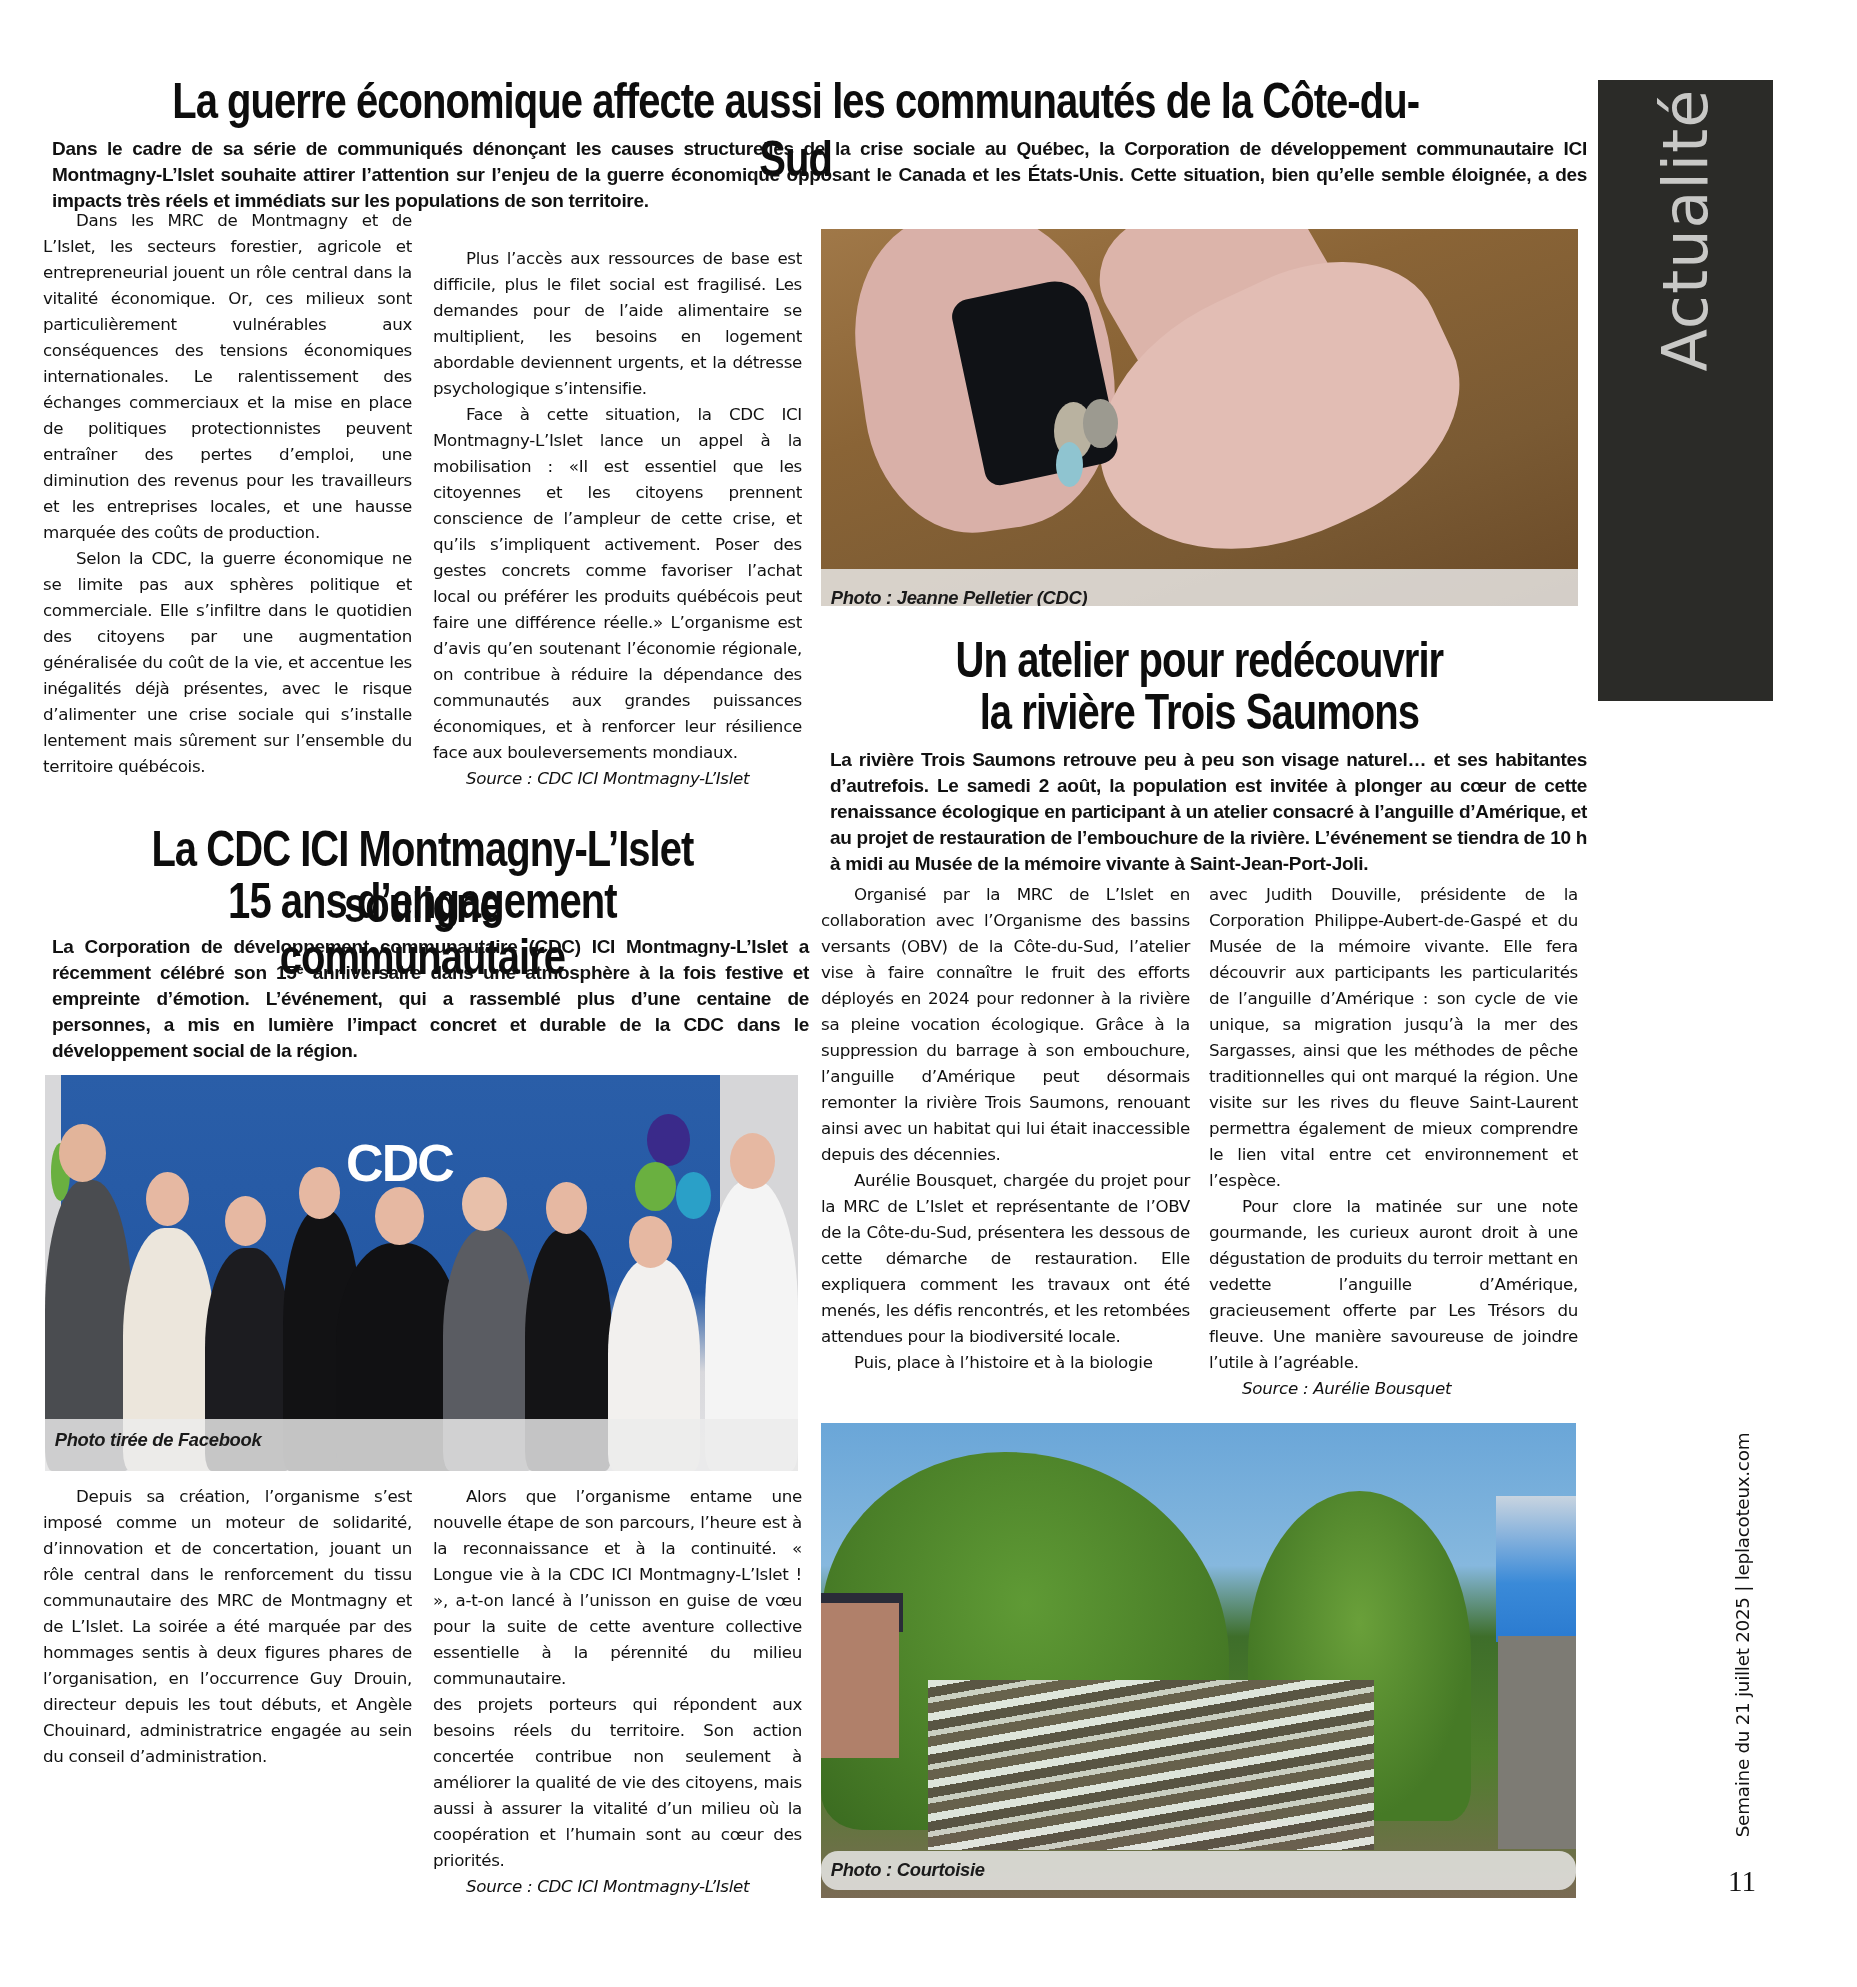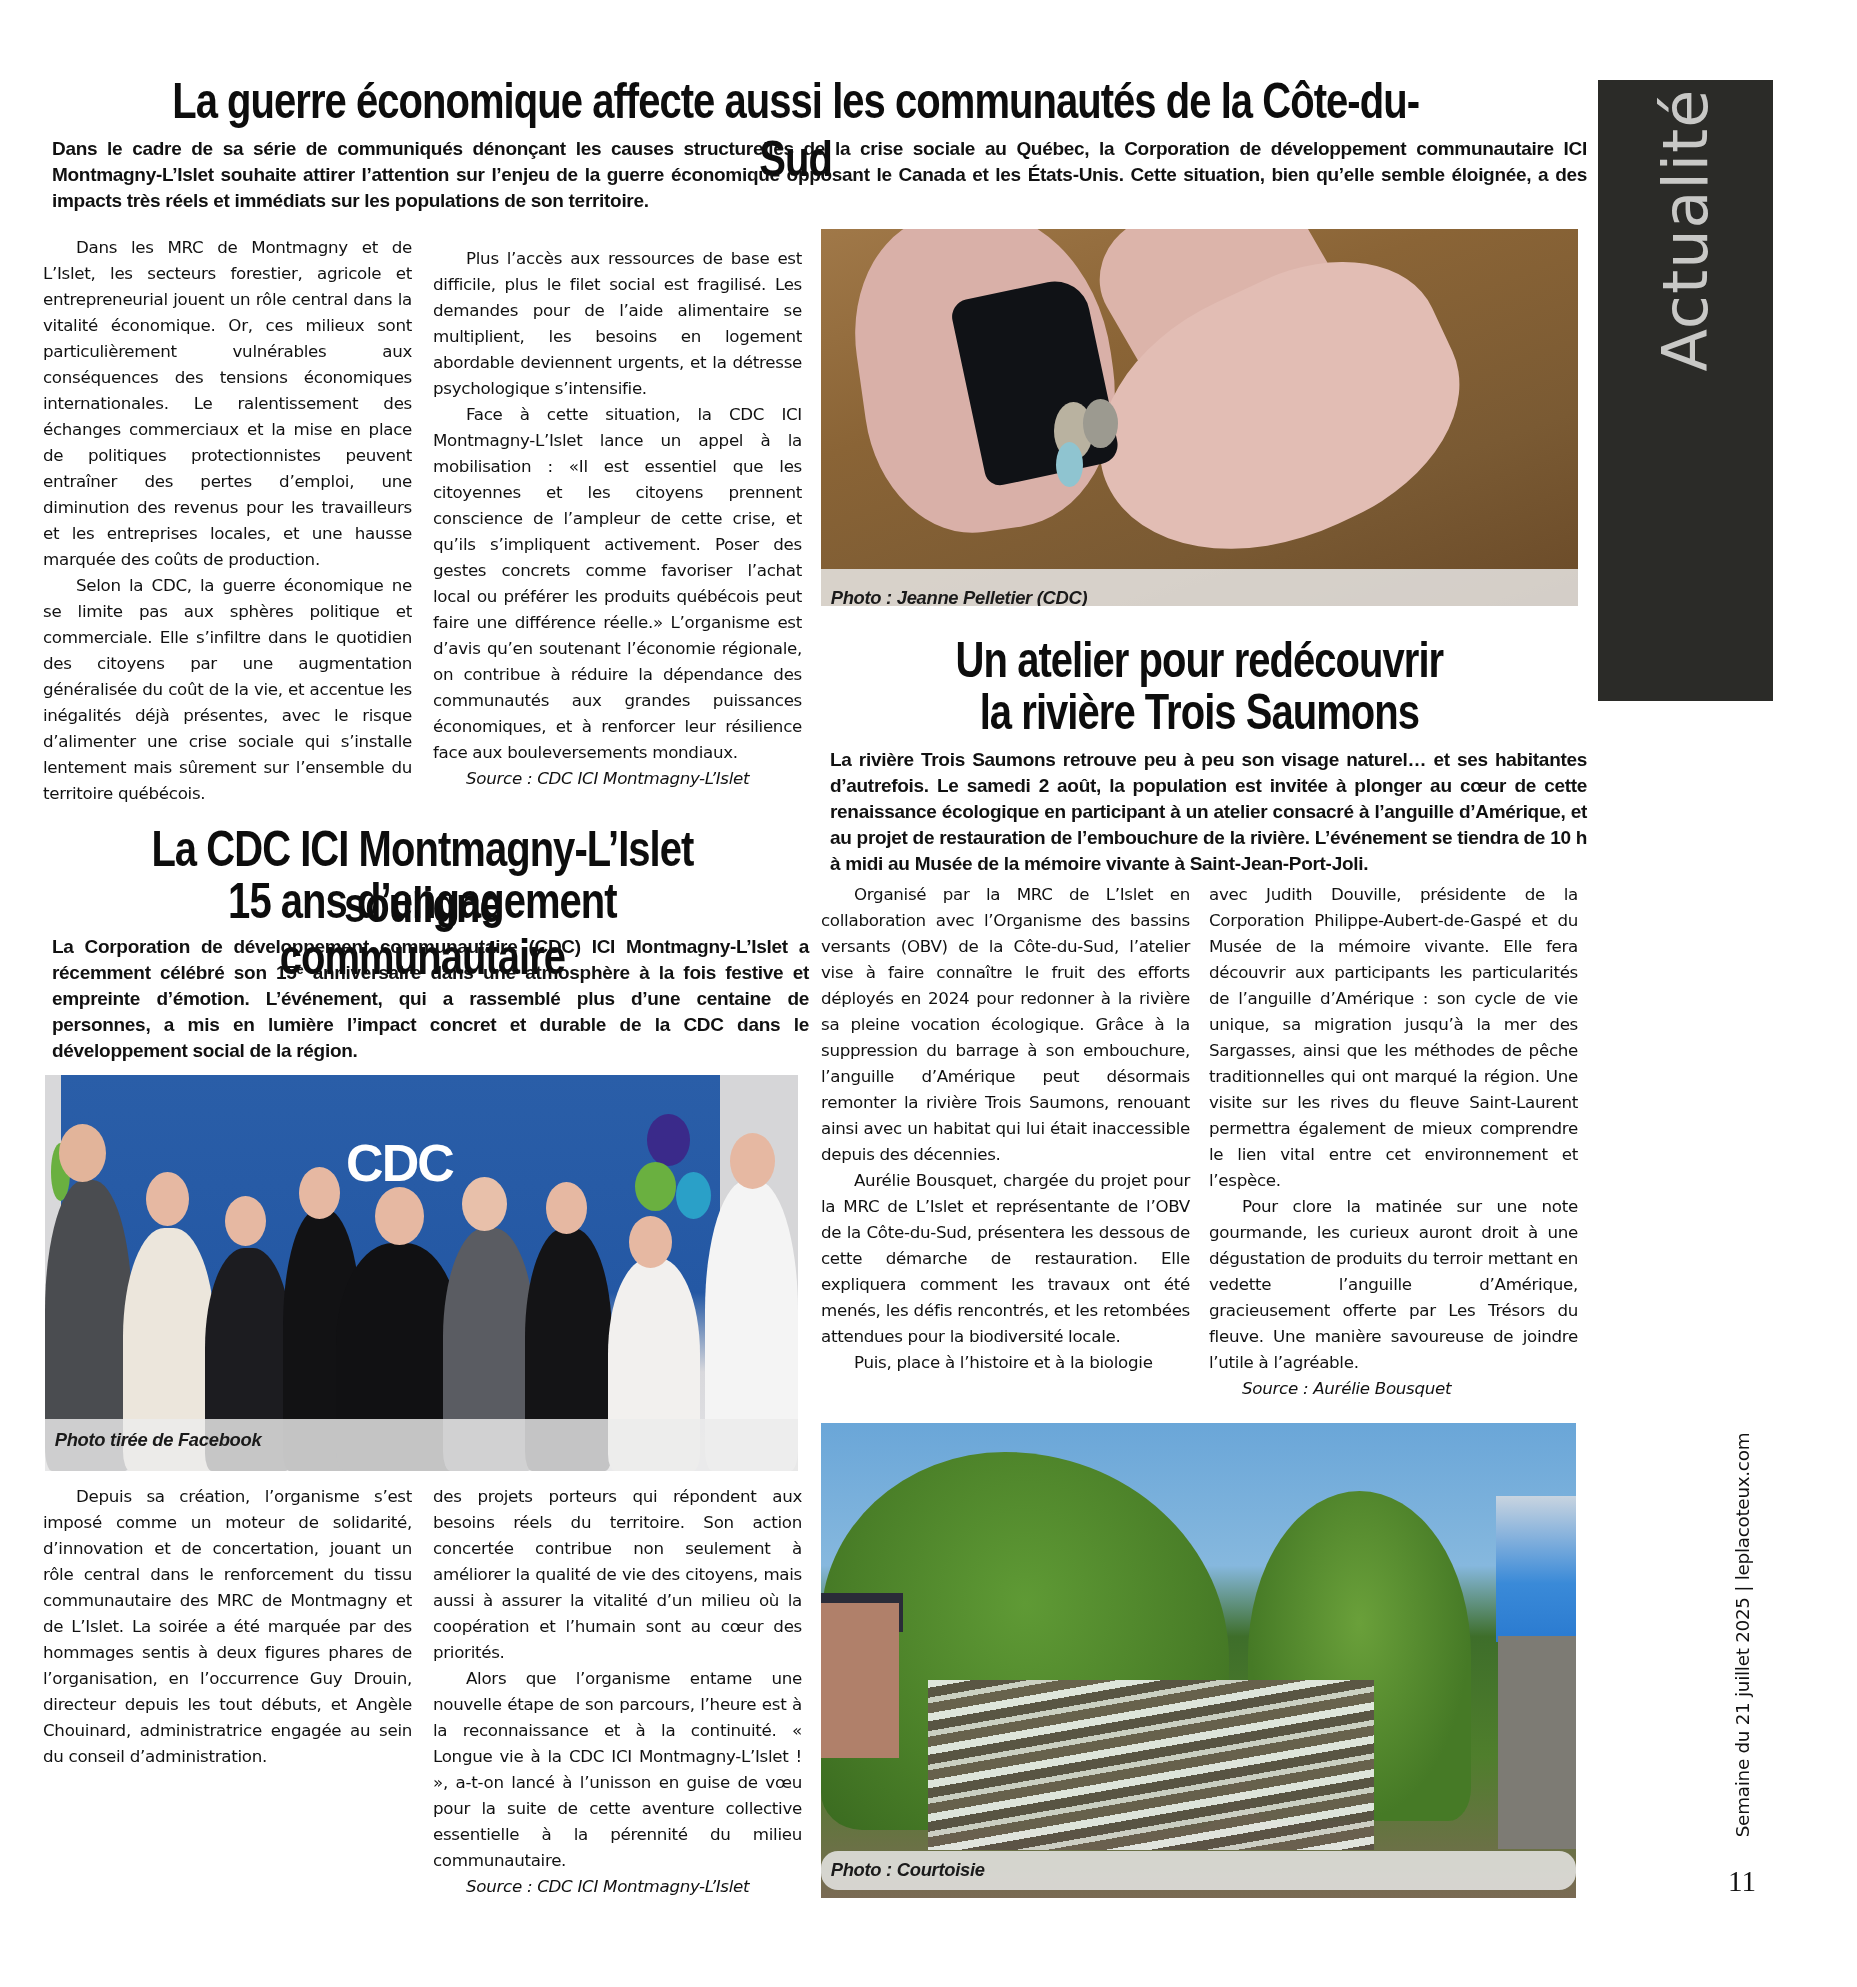--- a/index.html
+++ b/index.html
@@ -109,21 +109,21 @@
 
 <div class="side-tab"></div>
 <div class="side-tab-label">
   <span>Actualité</span>
 </div>
 
 <div class="abs headline" style="left:0; top:72px; width:1591px; font-size:50px; line-height:58px; transform:scaleX(0.80); transform-origin:796px 0;">La guerre économique affecte aussi les communautés de la Côte-du-Sud</div>
 
 <div class="abs lede" style="left:43px; top:136px; width:1535px;">Dans le cadre de sa série de communiqués dénonçant les causes structurelles de la crise sociale au Québec, la Corporation de développement communautaire ICI Montmagny-L’Islet souhaite attirer l’attention sur l’enjeu de la guerre économique opposant le Canada et les États-Unis. Cette situation, bien qu’elle semble éloignée, a des impacts très réels et immédiats sur les populations de son territoire.</div>
 
-<div class="abs body-col" style="left:43px; top:234px; width:369px;">
+<div class="abs body-col" style="left:43px; top:207px; width:369px;">
   <p>Dans les MRC de Montmagny et de L’Islet, les secteurs forestier, agricole et entrepreneurial jouent un rôle central dans la vitalité économique. Or, ces milieux sont particulièrement vulnérables aux conséquences des tensions économiques internationales. Le ralentissement des échanges commerciaux et la mise en place de politiques protectionnistes peuvent entraîner des pertes d’emploi, une diminution des revenus pour les travailleurs et les entreprises locales, et une hausse marquée des coûts de production.</p>
   <p>Selon la CDC, la guerre économique ne se limite pas aux sphères politique et commerciale. Elle s’infiltre dans le quotidien des citoyens par une augmentation généralisée du coût de la vie, et accentue les inégalités déjà présentes, avec le risque d’alimenter une crise sociale qui s’installe lentement mais sûrement sur l’ensemble du territoire québécois.</p>
 </div>
 
 <div class="abs body-col" style="left:433px; top:225px; width:369px;margin-top:20px;">
   <p>Plus l’accès aux ressources de base est difficile, plus le filet social est fragilisé. Les demandes pour de l’aide alimentaire se multiplient, les besoins en logement abordable deviennent urgents, et la détresse psychologique s’intensifie.</p>
   <p>Face à cette situation, la CDC ICI Montmagny-L’Islet lance un appel à la mobilisation : «Il est essentiel que les citoyennes et les citoyens prennent conscience de l’ampleur de cette crise, et qu’ils s’impliquent activement. Poser des gestes concrets comme favoriser l’achat local ou préférer les produits québécois peut faire une différence réelle.» L’organisme est d’avis qu’en soutenant l’économie régionale, on contribue à réduire la dépendance des communautés aux grandes puissances économiques, et à renforcer leur résilience face aux bouleversements mondiaux.</p>
   <p class="source">Source  : CDC ICI Montmagny-L’Islet</p>
 </div>
 
@@ -171,22 +171,22 @@
   <div class="person" style="left:660px; width:93px; height:291px; background:#f4f4f4;"></div>
   <div class="head" style="left:685px; top:58px; width:45px; height:56px;"></div>
   <div class="caption">Photo tirée de Facebook</div>
 </div>
 
 <div class="abs body-col" style="left:43px; top:1483px; width:369px;">
   <p>Depuis sa création, l’organisme s’est imposé comme un moteur de solidarité, d’innovation et de concertation, jouant un rôle central dans le renforcement du tissu communautaire des MRC de Montmagny et de L’Islet. La soirée a été marquée par des hommages sentis à deux figures phares de l’organisation, en l’occurrence Guy Drouin, directeur depuis les tout débuts, et Angèle Chouinard, administratrice engagée au sein du conseil d’administration.</p>
 </div>
 
 <div class="abs body-col" style="left:433px; top:1483px; width:369px;">
+  <p>Alors que l’organisme entame une nouvelle étape de son parcours, l’heure est à la reconnaissance et à la continuité. « Longue vie à la CDC ICI Montmagny-L’Islet ! », a-t-on lancé à l’unisson en guise de vœu pour la suite de cette aventure collective essentielle à la pérennité du milieu communautaire.</p>
   <p style="text-indent:0;">des projets porteurs qui répondent aux besoins réels du territoire. Son action concertée contribue non seulement à améliorer la qualité de vie des citoyens, mais aussi à assurer la vitalité d’un milieu où la coopération et l’humain sont au cœur des priorités.</p>
-  <p>Alors que l’organisme entame une nouvelle étape de son parcours, l’heure est à la reconnaissance et à la continuité. « Longue vie à la CDC ICI Montmagny-L’Islet ! », a-t-on lancé à l’unisson en guise de vœu pour la suite de cette aventure collective essentielle à la pérennité du milieu communautaire.</p>
   <p class="source">Source : CDC ICI Montmagny-L’Islet</p>
 </div>
 
 <div class="abs headline" style="left:821px; top:633px; width:757px; font-size:50px; line-height:54px; transform:scaleX(0.80); transform-origin:378px 0;">Un atelier pour redécouvrir</div>
 <div class="abs headline" style="left:821px; top:685px; width:757px; font-size:50px; line-height:54px; transform:scaleX(0.80); transform-origin:378px 0;">la rivière Trois Saumons</div>
 
 <div class="abs lede" style="left:821px; top:747px; width:757px;">La rivière Trois Saumons retrouve peu à peu son visage naturel… et ses habitantes d’autrefois. Le samedi 2 août, la population est invitée à plonger au cœur de cette renaissance écologique en participant à un atelier consacré à l’anguille d’Amérique, et au projet de restauration de l’embouchure de la rivière. L’événement se tiendra de 10 h à midi au Musée de la mémoire vivante à Saint-Jean-Port-Joli.</div>
 
 <div class="abs body-col" style="left:821px; top:881px; width:369px;">
   <p>Organisé par la MRC de L’Islet en collaboration avec l’Organisme des bassins versants (OBV) de la Côte-du-Sud, l’atelier vise à faire connaître le fruit des efforts déployés en 2024 pour redonner à la rivière sa pleine vocation écologique. Grâce à la suppression du barrage à son embouchure, l’anguille d’Amérique peut désormais remonter la rivière Trois Saumons, renouant ainsi avec un habitat qui lui était inaccessible depuis des décennies.</p>

